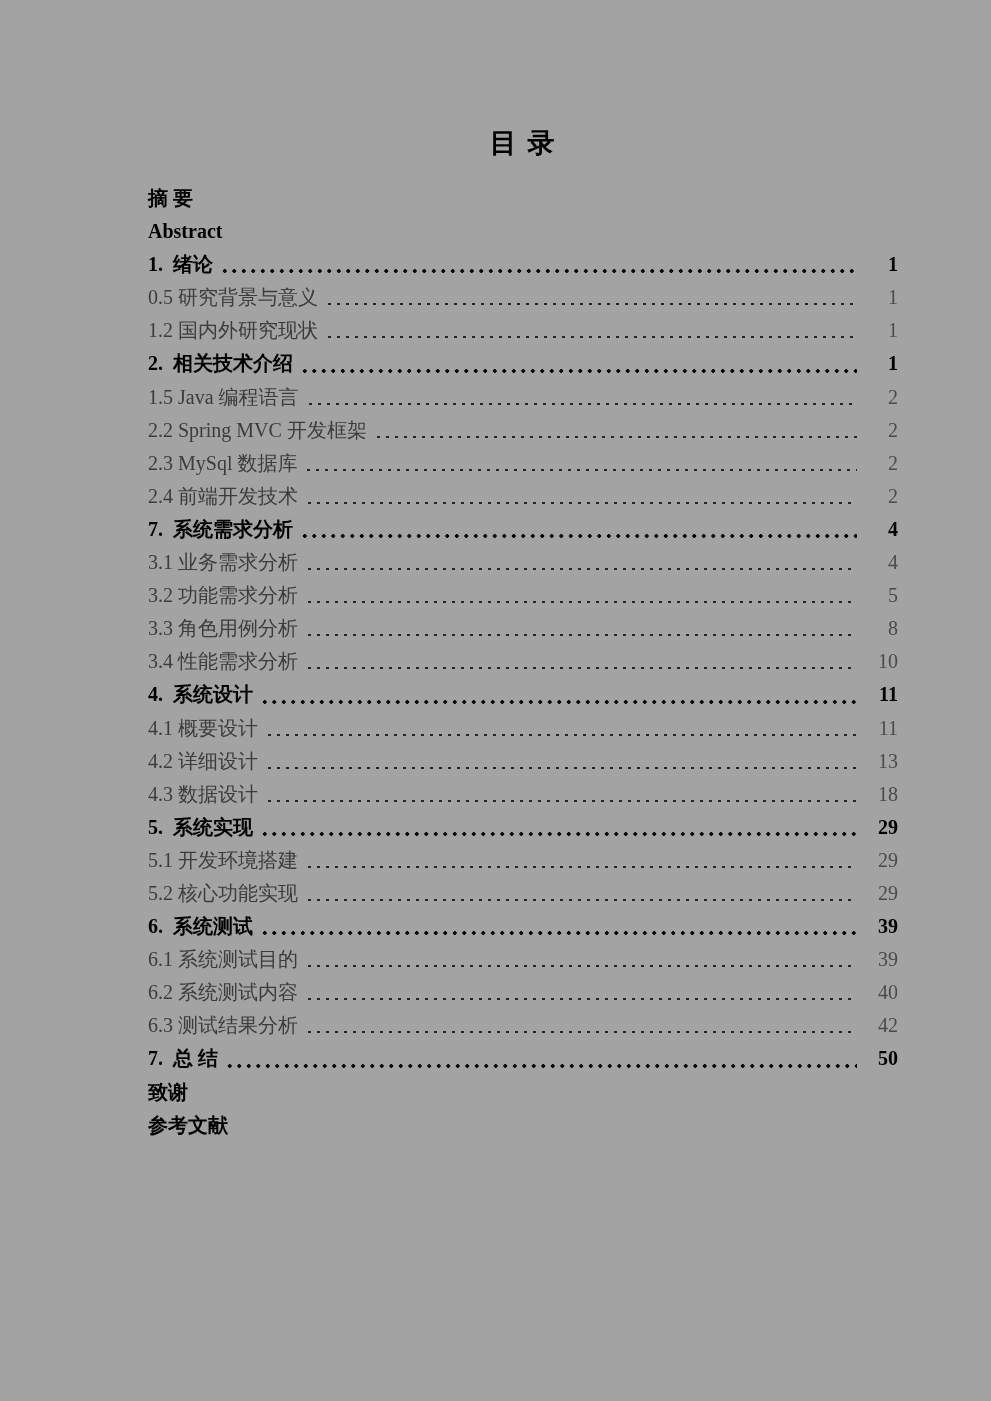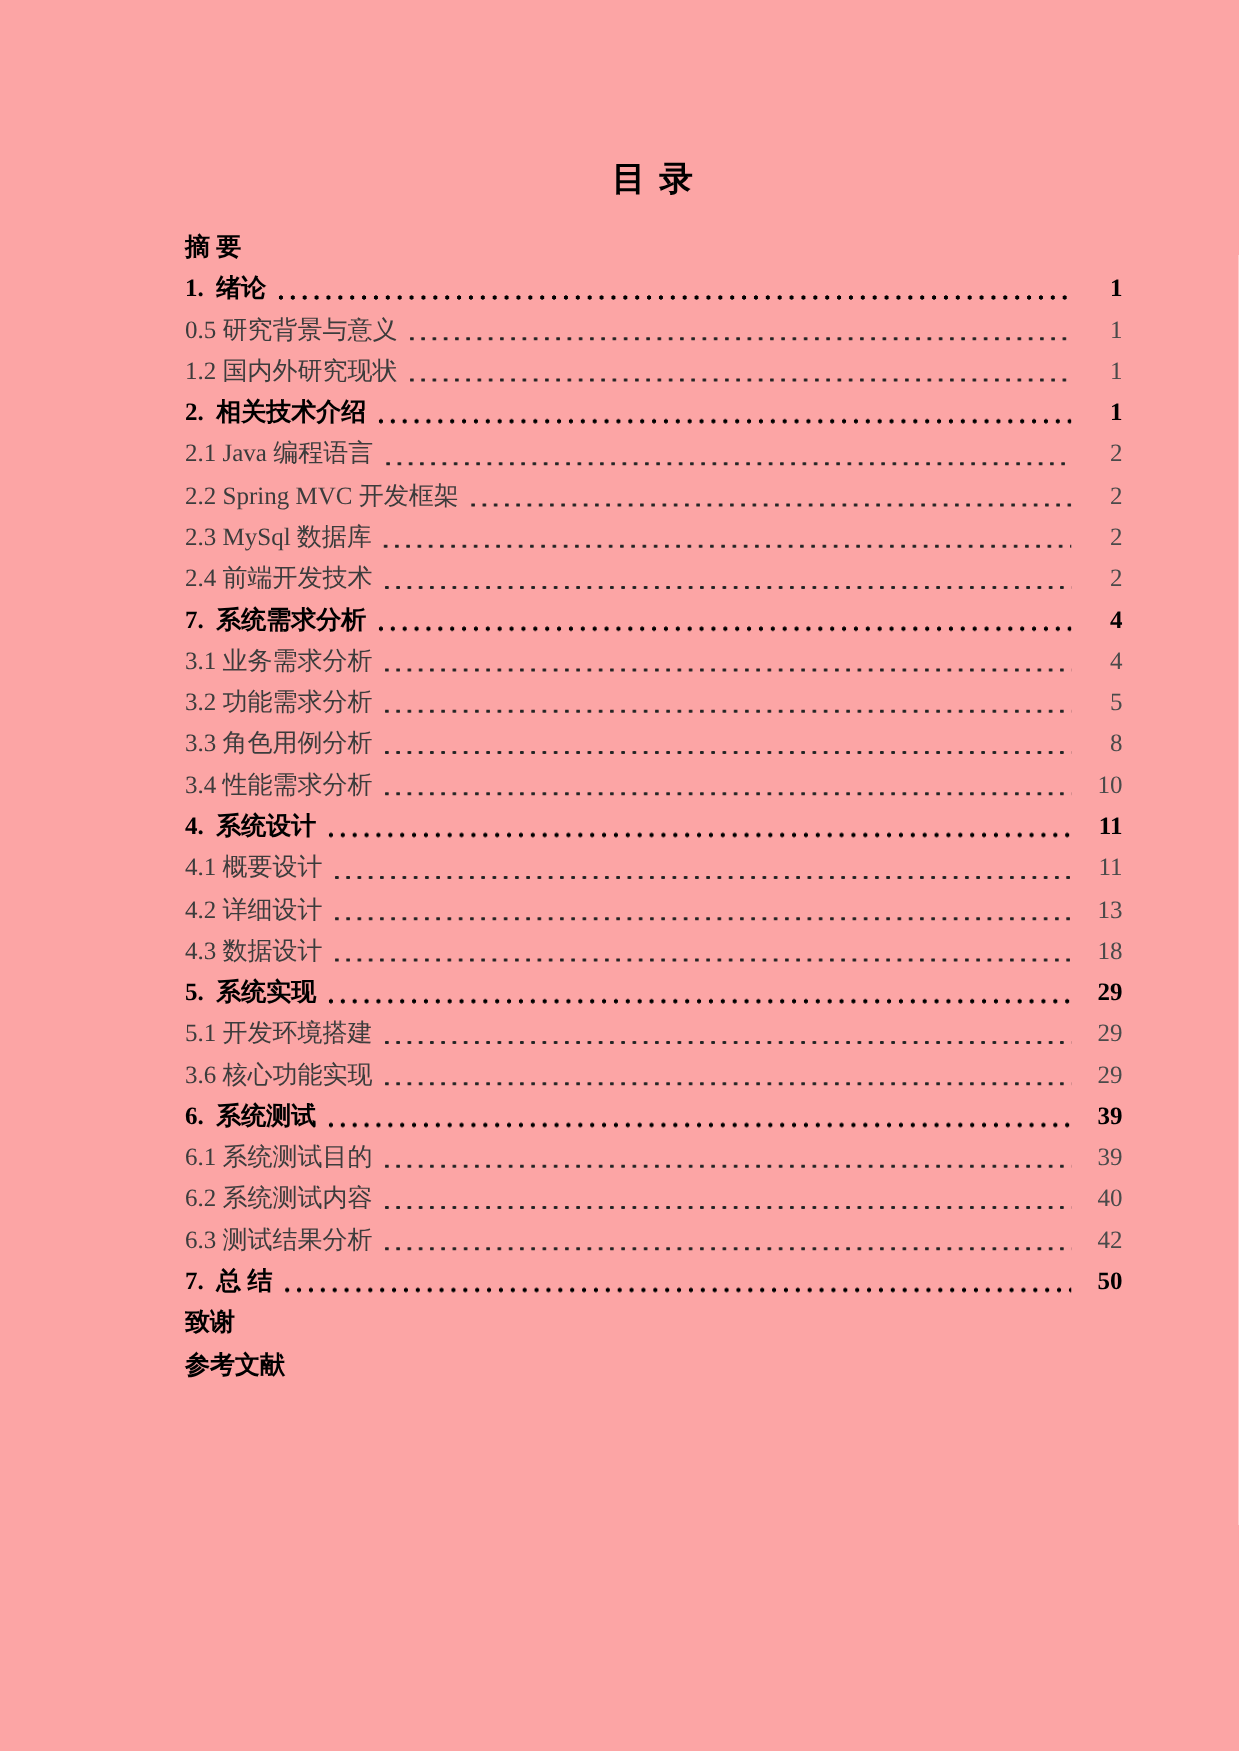--- a/index.html
+++ b/index.html
@@ -1,20 +1,20 @@
 <!DOCTYPE html>
 <html><head>
 <meta charset="utf-8">
 <style>
   html, body { margin: 0; padding: 0; background: #ffffff; }
   .page {
     position: relative;
     width: 991px;
     height: 1401px;
-    background: #fca5a5;
+    background: #a3a3a3;
     font-family: "Liberation Serif", "DejaVu Serif", serif;
     color: #000;
     box-sizing: border-box;
     padding: 126px 93px 0 148px;
     overflow: hidden;
   }
   .doc-title {
     margin: 0 0 22px 0;
     text-align: center;
     font-size: 27px;
@@ -57,20 +57,23 @@
 
 <div class="page">
   <h1 class="doc-title">目 录</h1>
 
   <div class="toc">
 
     <div class="row chapter">
       <span class="lbl">摘 要</span>
     </div>
 
+    <div class="row chapter">
+      <span class="lbl">Abstract</span>
+    </div>
 
     <div class="row chapter">
       <span class="lbl">1.  绪论</span>
       <span class="leader"></span>
       <span class="pg">1</span>
     </div>
 
     <div class="row sub">
       <span class="lbl">0.5 研究背景与意义</span>
       <span class="leader"></span>
@@ -83,21 +86,21 @@
       <span class="pg">1</span>
     </div>
 
     <div class="row chapter">
       <span class="lbl">2.  相关技术介绍</span>
       <span class="leader"></span>
       <span class="pg">1</span>
     </div>
 
     <div class="row sub">
-      <span class="lbl">2.1 Java 编程语言</span>
+      <span class="lbl">1.5 Java 编程语言</span>
       <span class="leader"></span>
       <span class="pg">2</span>
     </div>
 
     <div class="row sub">
       <span class="lbl">2.2 Spring MVC 开发框架</span>
       <span class="leader"></span>
       <span class="pg">2</span>
     </div>
 
@@ -174,21 +177,21 @@
       <span class="pg">29</span>
     </div>
 
     <div class="row sub">
       <span class="lbl">5.1 开发环境搭建</span>
       <span class="leader"></span>
       <span class="pg">29</span>
     </div>
 
     <div class="row sub">
-      <span class="lbl">3.6 核心功能实现</span>
+      <span class="lbl">5.2 核心功能实现</span>
       <span class="leader"></span>
       <span class="pg">29</span>
     </div>
 
     <div class="row chapter">
       <span class="lbl">6.  系统测试</span>
       <span class="leader"></span>
       <span class="pg">39</span>
     </div>
 

